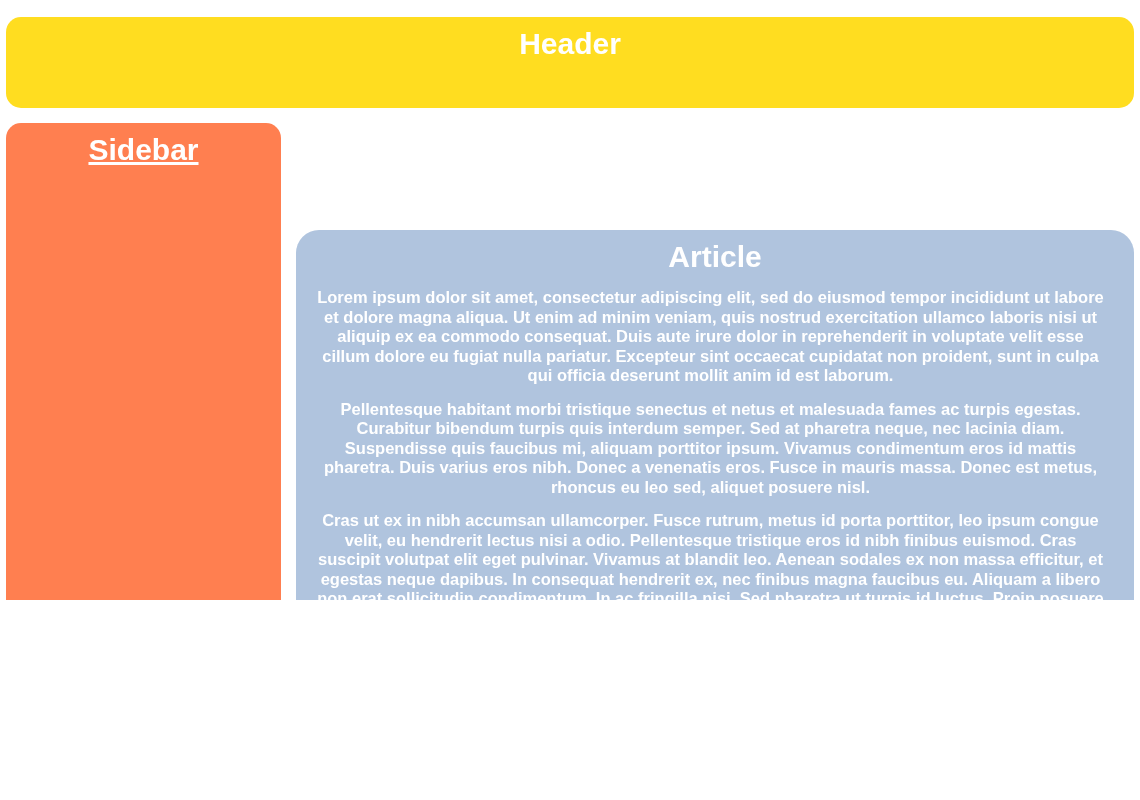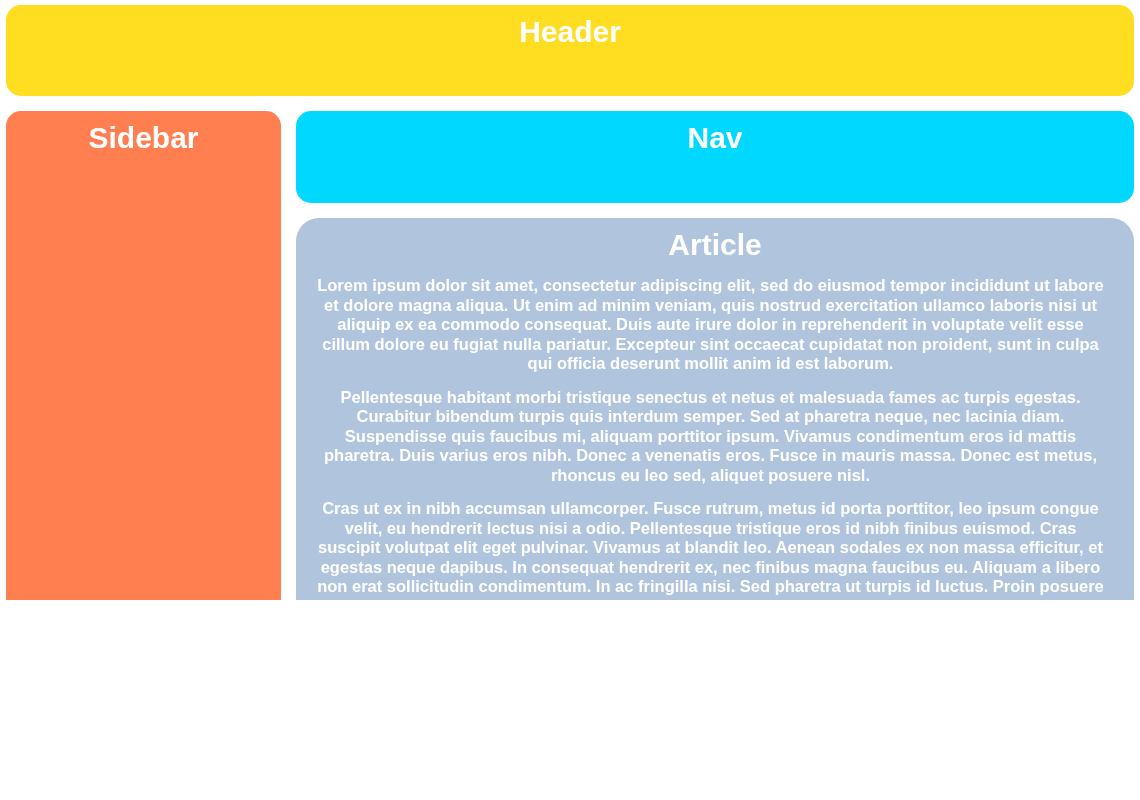--- a/index.html
+++ b/index.html
@@ -5,21 +5,21 @@
   html, body {
     margin: 0;
     padding: 0;
     background: #ffffff;
     font-family: "Liberation Sans", sans-serif;
   }
   .page {
     box-sizing: border-box;
     width: 1140px;
     height: 600px;
-    padding: 5px 6px;
+    padding: 17px 6px;
     display: grid;
     grid-template-columns: 275px 1fr;
     grid-template-rows: 91px 92px 462px 88px;
     gap: 15px;
     grid-template-areas:
       "header header"
       "sidebar nav"
       "sidebar article"
       "footer footer";
   }
@@ -30,21 +30,21 @@
   }
   .region-title {
     font-size: 30px;
     line-height: 34px;
     font-weight: bold;
     text-align: center;
     margin: 0;
     padding-top: 10px;
   }
   .area-header  { grid-area: header; }
-  .area-sidebar { grid-area: sidebar; }
+  .area-sidebar { grid-area: sidebar; text-decoration: underline; }
   .area-nav     { grid-area: nav; }
   .area-article { grid-area: article; border-radius: 23px; }
   .area-footer  { grid-area: footer; }
   .article-body {
     padding: 0 26px 4px 17px;
     text-align: center;
   }
   .article-body p {
     font-size: 16.5px;
     font-weight: bold;
@@ -58,23 +58,20 @@
 <div class="page">
 
   <header class="box area-header" style="background-color: rgb(255, 221, 32);">
     <h2 class="region-title">Header</h2>
   </header>
 
   <aside class="box area-sidebar" style="background-color: rgb(255, 127, 80);">
     <h2 class="region-title">Sidebar</h2>
   </aside>
 
-  <nav class="box area-nav" style="background-color: rgb(0, 216, 255);">
-    <h2 class="region-title">Nav</h2>
-  </nav>
 
   <article class="box area-article" style="background-color: rgb(176, 196, 222);">
     <h2 class="region-title">Article</h2>
     <div class="article-body">
       <p>Lorem ipsum dolor sit amet, consectetur adipiscing elit, sed do eiusmod tempor incididunt ut labore et dolore magna aliqua. Ut enim ad minim veniam, quis nostrud exercitation ullamco laboris nisi ut aliquip ex ea commodo consequat. Duis aute irure dolor in reprehenderit in voluptate velit esse cillum dolore eu fugiat nulla pariatur. Excepteur sint occaecat cupidatat non proident, sunt in culpa qui officia deserunt mollit anim id est laborum.</p>
       <p>Pellentesque habitant morbi tristique senectus et netus et malesuada fames ac turpis egestas. Curabitur bibendum turpis quis interdum semper. Sed at pharetra neque, nec lacinia diam. Suspendisse quis faucibus mi, aliquam porttitor ipsum. Vivamus condimentum eros id mattis pharetra. Duis varius eros nibh. Donec a venenatis eros. Fusce in mauris massa. Donec est metus, rhoncus eu leo sed, aliquet posuere nisl.</p>
       <p>Cras ut ex in nibh accumsan ullamcorper. Fusce rutrum, metus id porta porttitor, leo ipsum congue velit, eu hendrerit lectus nisi a odio. Pellentesque tristique eros id nibh finibus euismod. Cras suscipit volutpat elit eget pulvinar. Vivamus at blandit leo. Aenean sodales ex non massa efficitur, et egestas neque dapibus. In consequat hendrerit ex, nec finibus magna faucibus eu. Aliquam a libero non erat sollicitudin condimentum. In ac fringilla nisi. Sed pharetra ut turpis id luctus. Proin posuere tortor ac tempus luctus. Donec vitae est et neque faucibus posuere. Class aptent taciti sociosqu ad litora torquent per conubia nostra, per inceptos himenaeos.</p>
     </div>
   </article>
 

